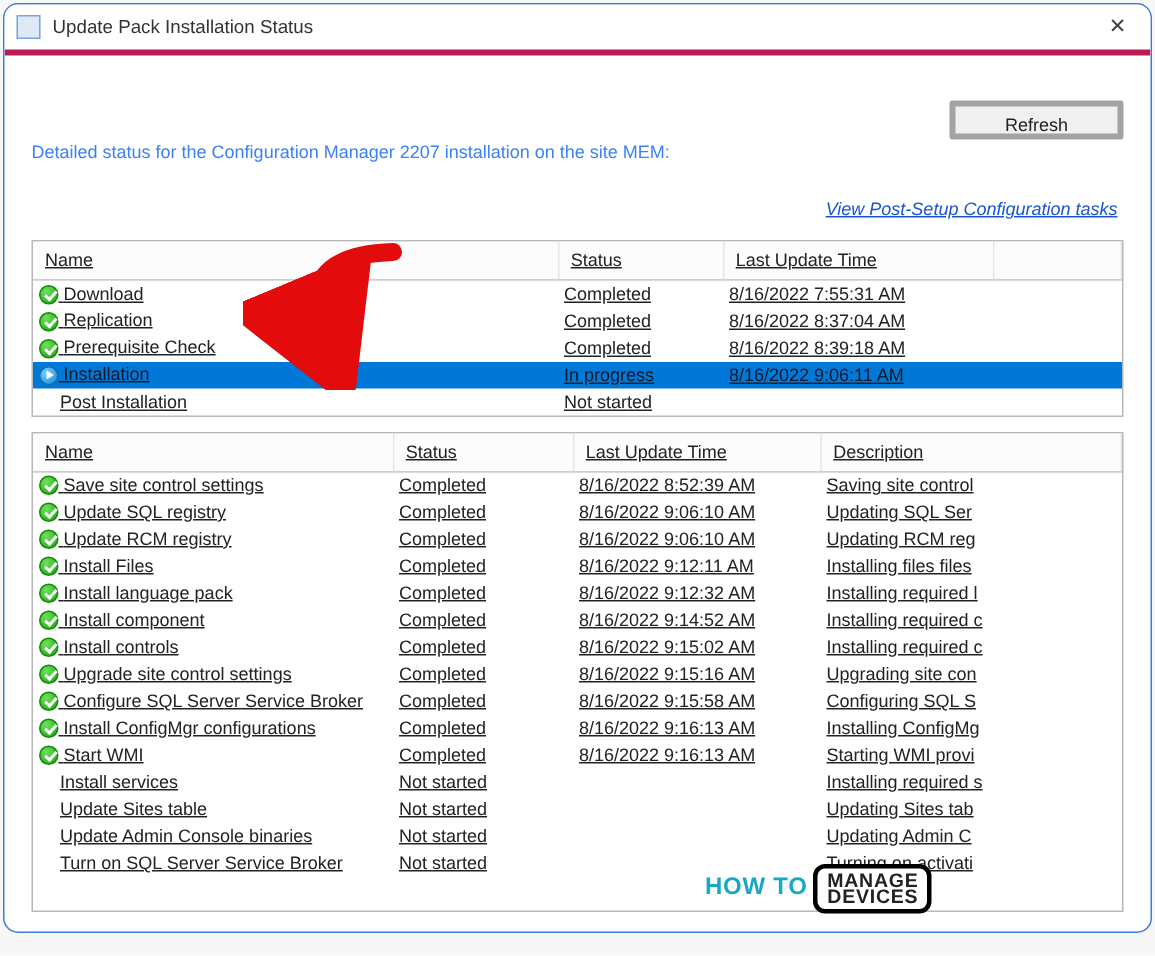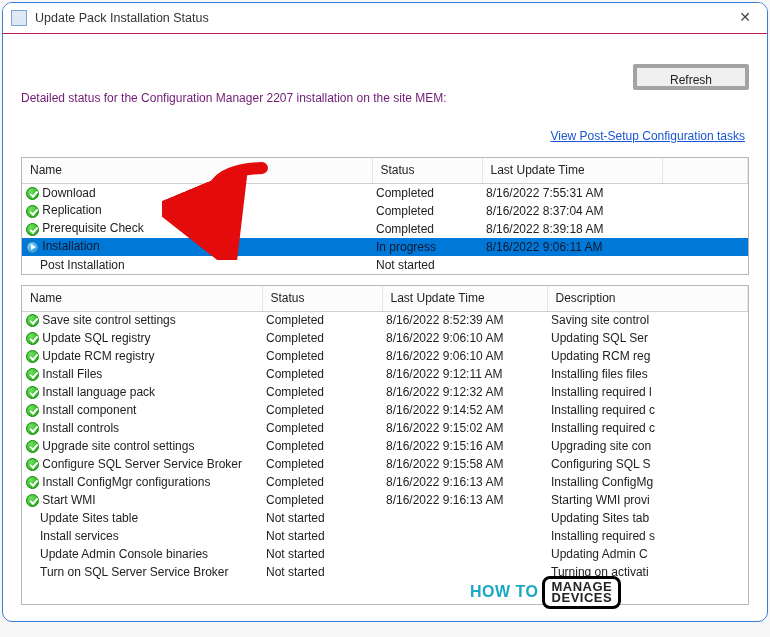--- a/index.html
+++ b/index.html
@@ -23,21 +23,21 @@
     height: 620px;
     display: flex;
     flex-direction: column;
     overflow: hidden;
   }
   .titlebar {
     display: flex;
     align-items: center;
     padding: 4px 6px 4px 8px;
     background: #fff;
-    border-bottom: 1px solid #be185d;
+    border-bottom: 4px solid #be185d;
   }
   .titlebar .sysicon {
     width: 16px;
     height: 16px;
     display: inline-block;
     border: 1px solid #7da5d6;
     background: #dfe9f6;
     margin-right: 8px;
   }
   .titlebar .title {
@@ -60,57 +60,59 @@
     flex: 0 0 auto;
   }
   .subtitle-row {
     display: flex;
     align-items: center;
     gap: 12px;
   }
   .subtitle {
     flex: 1 1 auto;
     font-size: 12px;
-    color: #701a75;
+    color: #3b82f6;
     margin-top: 43px;
   }
   .btn {
     background: #f0f0f0;
     border: 4px solid #a3a3a3;
     width: 116px;
     height: 26px;
     font-size: 12px;
     color: #222;
     text-align: center;
     line-height: 24px;
     cursor: default;
     border-radius: 2px;
   }
   .link-row {
     text-align: right;
     margin-top: 24px;
     padding-right: 4px;
+    font-style: italic;
   }
   .link {
     color: #1a55d3;
     text-decoration: underline;
     font-size: 12px;
     cursor: pointer;
   }
 
   .table-wrap {
     margin: 6px 18px 0 18px;
     border: 1px solid #b8b8b8;
     background: #fff;
     overflow: hidden;
   }
   .table {
     width: 100%;
     border-collapse: collapse;
     table-layout: fixed;
+    text-decoration: underline;
   }
   .table th {
     text-align: left;
     font-weight: normal;
     font-size: 12px;
     color: #222;
     padding: 5px 8px 6px 8px;
     border-bottom: 1px solid #cfcfcf;
     border-right: 1px solid #e6e6e6;
     background: #fcfcfc;
@@ -369,30 +371,30 @@
               <td>8/16/2022 9:16:13 AM</td>
               <td>Installing ConfigMg</td>
             </tr>
             <tr>
               <td><span class="status-icon completed"></span> <span>Start WMI</span></td>
               <td>Completed</td>
               <td>8/16/2022 9:16:13 AM</td>
               <td>Starting WMI provi</td>
             </tr>
             <tr>
+              <td class="indent-1"><span>Install services</span></td>
+              <td>Not started</td>
+              <td></td>
+              <td>Installing required s</td>
+            </tr>
+            <tr>
               <td class="indent-1"><span>Update Sites table</span></td>
               <td>Not started</td>
               <td></td>
               <td>Updating Sites tab</td>
-            </tr>
-            <tr>
-              <td class="indent-1"><span>Install services</span></td>
-              <td>Not started</td>
-              <td></td>
-              <td>Installing required s</td>
             </tr>
             <tr>
               <td class="indent-1"><span>Update Admin Console binaries</span></td>
               <td>Not started</td>
               <td></td>
               <td>Updating Admin C</td>
             </tr>
             <tr>
               <td class="indent-1"><span>Turn on SQL Server Service Broker</span></td>
               <td>Not started</td>

